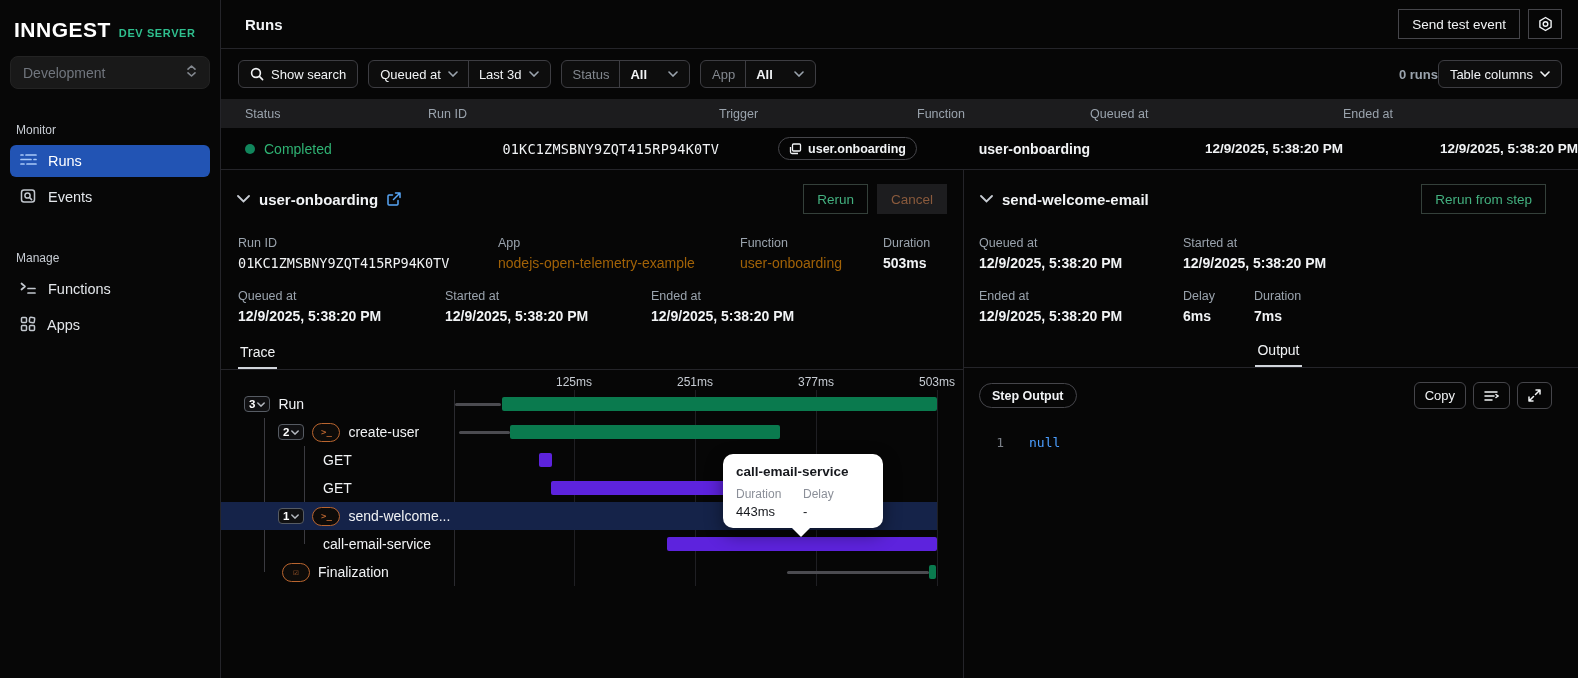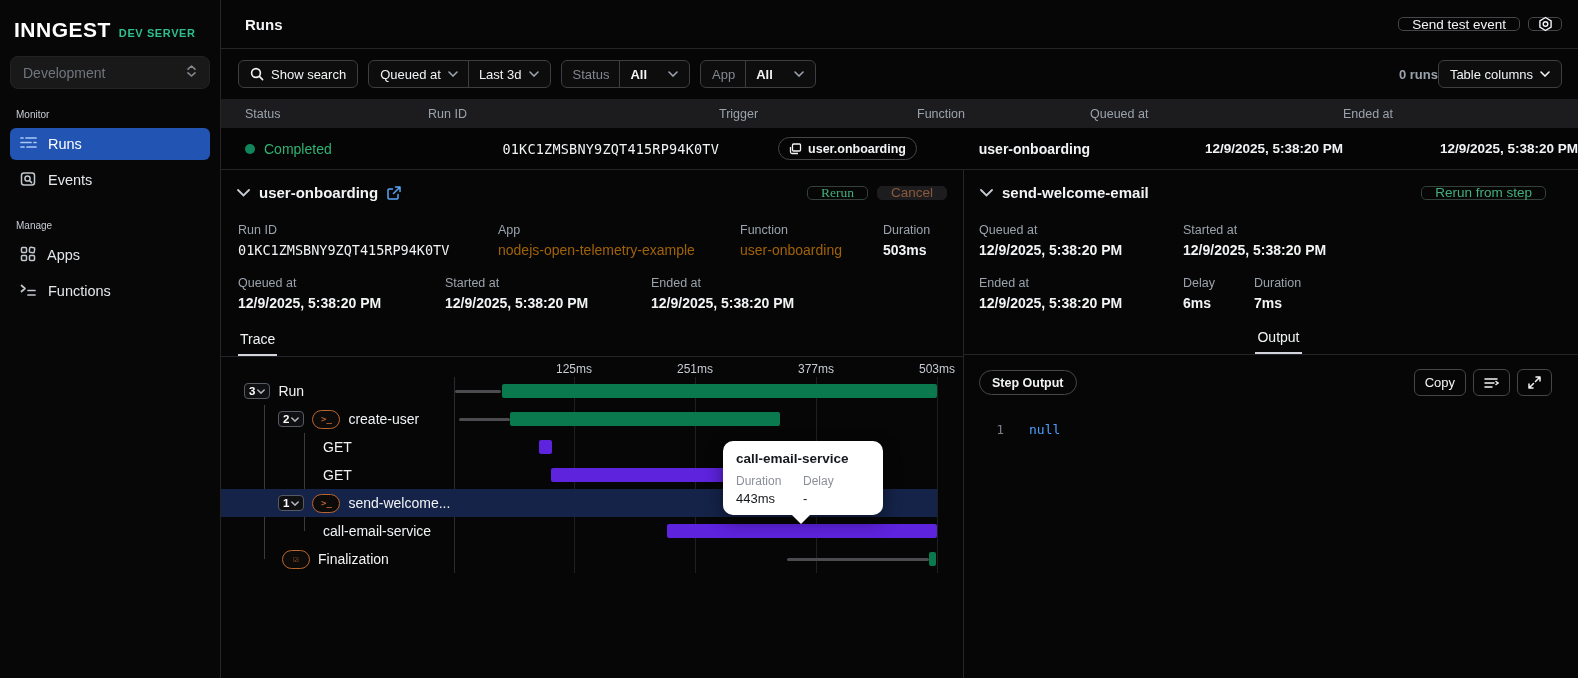--- a/index.html
+++ b/index.html
@@ -6,31 +6,31 @@
   html,body { width:1578px; height:678px; }
   body { background:#060606; color:#f1f3f5; font-family:"Liberation Sans", sans-serif; overflow:hidden; }
   .app { display:flex; width:1578px; height:678px; }
 
   
   .sidebar { width:221px; flex:0 0 221px; background:#070707; border-right:1px solid #242429; padding:0 10px; }
   .logo-row { display:flex; align-items:baseline; gap:8px; padding:18px 4px 14px 4px; }
   .logo { font-size:21px; font-weight:800; letter-spacing:.5px; color:#fff; }
   .logo-suffix { font-size:11px; font-weight:700; letter-spacing:.6px; color:#2fbf8e; }
   .env-select { display:flex; align-items:center; justify-content:space-between; background:#191919; border:1px solid #232323; border-radius:8px; height:33px; padding:0 12px; color:#71767e; font-size:14px; cursor:pointer; }
-  .side-section { color:#c7ccd3; font-size:10px; padding:20px 6px 8px 6px; }
+  .side-section { color:#c7ccd3; font-size:12px; padding:34px 6px 8px 6px; }
   .side-item { display:flex; align-items:center; gap:11px; height:32px; border-radius:6px; padding:0 10px; font-size:14.5px; color:#e3e6ea; margin-bottom:4px; cursor:pointer; }
   .side-item.active { background:#2254b4; color:#fff; }
   .side-item svg { flex:0 0 auto; }
 
   
   main { flex:1; display:flex; flex-direction:column; min-width:0; }
   .topbar { height:49px; flex:0 0 49px; border-bottom:1px solid #242429; display:flex; align-items:center; padding:0 16px 0 24px; }
   .topbar-title { font-size:15px; font-weight:600; }
   .topbar-right { margin-left:auto; display:flex; align-items:center; gap:8px; }
-  .btn { background:transparent; border:1px solid #45454a; border-radius:5px; color:#f1f3f5; font-size:13.5px; font-family:inherit; height:14px; padding:0 13px; display:inline-flex; align-items:center; gap:7px; cursor:pointer; }
+  .btn { background:transparent; border:1px solid #45454a; border-radius:0; color:#f1f3f5; font-size:13.5px; font-family:inherit; height:30px; padding:0 13px; display:inline-flex; align-items:center; gap:7px; cursor:pointer; }
   .icon-btn { width:34px; justify-content:center; padding:0; }
 
   .filterbar { height:50px; flex:0 0 50px; display:flex; align-items:center; padding:0 16px 0 17px; gap:10px; }
   .chip { display:inline-flex; align-items:center; gap:7px; height:28px; border:1px solid #3d3d42; border-radius:6px; background:#0d0d0d; padding:0 11px; font-size:13px; color:#f1f3f5; cursor:pointer; }
   .chip .muted { color:#83888f; }
   .chip .seg-divider { width:1px; align-self:stretch; background:#3d3d42; margin:0 3px; }
   .chip b { font-weight:700; }
   .filter-right { margin-left:auto; display:flex; align-items:center; gap:0; }
   .runs-count { color:#9aa3ad; font-size:13px; font-weight:600; }
 
@@ -46,21 +46,21 @@
   .fn-cell { font-weight:600; }
   .ts { font-weight:600; font-size:13.5px; }
 
   
   .details { flex:1; display:flex; min-height:0; }
   .run-panel { width:743px; flex:0 0 743px; border-right:1px solid #242429; display:flex; flex-direction:column; position:relative; }
   .step-panel { flex:1; display:flex; flex-direction:column; min-width:0; }
   .panel-head { display:flex; align-items:center; gap:9px; padding:14px 16px 10px 16px; }
   .panel-title { font-size:15px; font-weight:600; }
   .panel-head .spacer { flex:1; }
-  .btn-rerun { color:#43b07f; border-color:#34403a;font-family:Liberation Serif, serif; }
+  .btn-rerun { color:#43b07f; border-color:#34403a; }
   .btn-cancel { color:#8a5a3c; background:#1d1d1f; border-color:#1d1d1f; cursor:default; }
   .btn-rerun-step { color:#43b07f; border-color:#34403a; margin-right:16px; }
 
   .meta-label { color:#9aa3ad; font-size:12.5px; margin-bottom:5px; }
   .meta-value { font-size:14px; font-weight:700; }
   .meta-value.link { color:#a16207; font-weight:400; }
   .meta-value.mono { font-weight:400; font-size:13.5px; }
   .rp-meta1 { display:grid; grid-template-columns:260px 242px 143px 1fr; padding:12px 0 0 17px; }
   .rp-meta2 { display:grid; grid-template-columns:207px 206px 1fr; padding:18px 0 16px 17px; }
   .tabs { border-bottom:1px solid #242429; padding-left:17px; display:flex; }
@@ -137,36 +137,36 @@
             <rect x="1.5" y="2" width="13" height="12" rx="2.5"></rect>
             <circle cx="7.5" cy="7.5" r="2.6"></circle>
             <path d="M9.6 9.6 11.6 11.6"></path>
           </svg>
       </span>
       <span>Events</span>
     </div>
     <div class="side-section">Manage</div>
     <div class="side-item">
       <span>
+        <svg width="17" height="14" viewBox="0 0 17 14" fill="none" stroke="#c2c7ce" stroke-width="1.7" stroke-linecap="round" stroke-linejoin="round">
+            <path d="M1.5 2.5 5 5.5 1.5 8.5M8 7.5h7M8 12h7"></path>
+          </svg>
+      </span>
+      <span>Functions</span>
+    </div>
+    <div class="side-item">
+      <span>
         <svg width="16" height="16" viewBox="0 0 16 16" fill="none" stroke="#c2c7ce" stroke-width="1.5">
             <rect x="1.5" y="1.5" width="5" height="5" rx="1"></rect>
             <rect x="9.5" y="1.5" width="5" height="5" rx="1" transform="rotate(8 12 4)"></rect>
             <rect x="1.5" y="9.5" width="5" height="5" rx="1"></rect>
             <rect x="9.5" y="9.5" width="5" height="5" rx="1"></rect>
           </svg>
       </span>
       <span>Apps</span>
-    </div>
-    <div class="side-item">
-      <span>
-        <svg width="17" height="14" viewBox="0 0 17 14" fill="none" stroke="#c2c7ce" stroke-width="1.7" stroke-linecap="round" stroke-linejoin="round">
-            <path d="M1.5 2.5 5 5.5 1.5 8.5M8 7.5h7M8 12h7"></path>
-          </svg>
-      </span>
-      <span>Functions</span>
     </div>
   </aside>
 
   <main>
 
     <header class="topbar">
       <span class="topbar-title">Runs</span>
       <div class="topbar-right">
         <button class="btn">Send test event</button>
         <button class="btn icon-btn">

